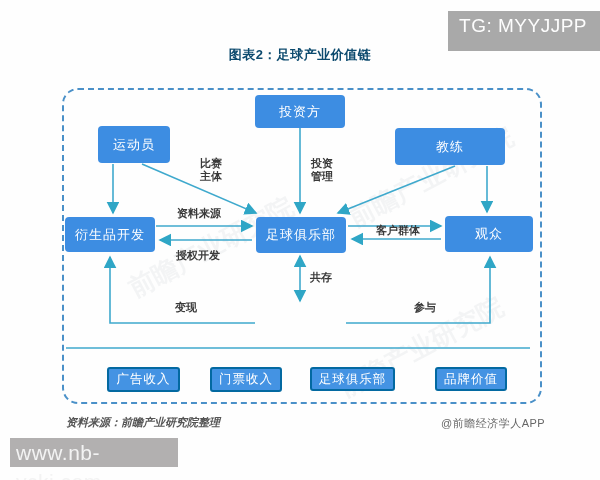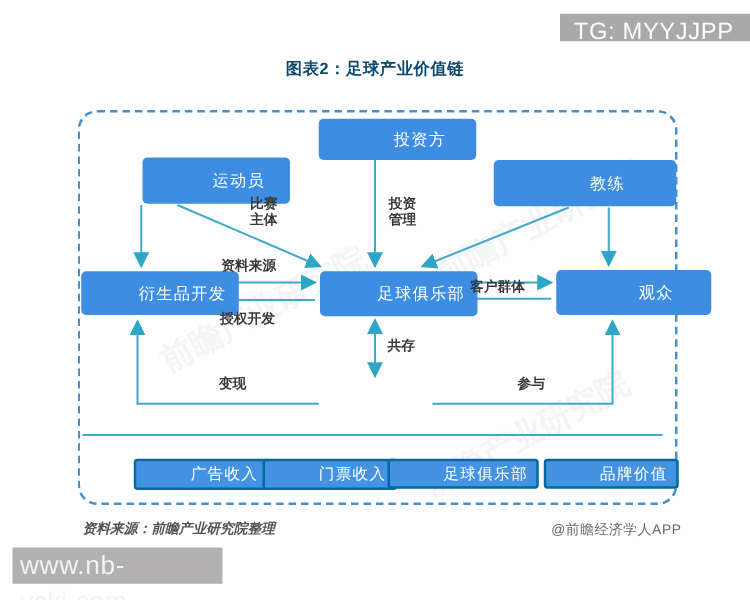--- a/index.html
+++ b/index.html
@@ -1,27 +1,27 @@
 <!DOCTYPE html>
 <html><head>
 <meta charset="utf-8">
 <style>
   html,body{margin:0;padding:0;background:#fff;}
   #stage{position:relative;width:600px;height:480px;background:#fefefe;overflow:hidden;
          font-family:"Liberation Sans","DejaVu Sans",sans-serif;}
   .title{position:absolute;left:0;top:46px;width:600px;text-align:center;
          font-size:13px;font-weight:bold;color:#0c4a6e;letter-spacing:.5px;}
-  .tg-badge{position:absolute;right:0;top:11px;height:22px;line-height:29px;
+  .tg-badge{position:absolute;right:0;top:11px;height:40px;line-height:29px;
          background:#a9a9a9;color:#fdfdfd;font-size:19px;padding:0 13px 0 11px;letter-spacing:.5px;}
   .frame{position:absolute;left:62px;top:88px;width:476px;height:312px;
          border:2px dashed #4a90c8;border-radius:16px;}
   .wm-diag{position:absolute;color:#6a7a85;opacity:.07;font-size:26px;font-weight:bold;
          transform:rotate(-28deg);white-space:nowrap;pointer-events:none;}
   .node{position:absolute;background:#3d8de2;border-radius:4px;color:#fff;
-        display:flex;align-items:center;justify-content:center;font-size:13px;letter-spacing:1px;padding-left:36px;}
+        display:flex;align-items:center;justify-content:center;font-size:13px;letter-spacing:1px;}
   .node.small{background:#4493e3;border:2px solid #0369a1;border-radius:3px;font-size:12.5px;}
   .elabel{position:absolute;color:#3a3a3a;font-size:11px;font-weight:600;
           white-space:pre-line;text-align:center;line-height:13px;}
   svg.links{position:absolute;left:0;top:0;width:600px;height:480px;pointer-events:none;}
   svg.links line, svg.links polyline{stroke:#3fa9cd;stroke-width:1.6;fill:none;}
   .source{position:absolute;left:66px;top:415px;font-size:11px;font-style:italic;
           font-weight:600;color:#555;}
   .credit{position:absolute;left:441px;top:416px;font-size:11px;color:#666;letter-spacing:.5px;}
   .site-wm{position:absolute;left:10px;top:438px;width:162px;height:29px;line-height:29px;
           background:#b2b0b0;color:#f3f3f3;font-size:21px;padding-left:6px;letter-spacing:.5px;}
@@ -69,21 +69,21 @@
     <line x1="300" y1="256" x2="300" y2="301" marker-start="url(#ah)" marker-end="url(#ah)"></line>
 
     <polyline points="255,323 110,323 110,257" marker-end="url(#ah)"></polyline>
 
     <polyline points="346,323 490,323 490,257" marker-end="url(#ah)"></polyline>
 
     <line x1="66" y1="348" x2="530" y2="348"></line>
   </svg>
 
   <div class="node" style="left:255px;top:95px;width:90px;height:33px;">投资方</div>
-  <div class="node" style="left:114px;top:126px;width:82px;height:37px;">运动员</div>
+  <div class="node" style="left:98px;top:126px;width:72px;height:37px;">运动员</div>
   <div class="node" style="left:395px;top:128px;width:110px;height:37px;">教练</div>
   <div class="node" style="left:65px;top:217px;width:90px;height:35px;text-align:center;">衍生品开发</div>
   <div class="node" style="left:256px;top:217px;width:90px;height:36px;">足球俱乐部</div>
   <div class="node" style="left:445px;top:216px;width:88px;height:36px;">观众</div>
 
   <div class="node small" style="left:107px;top:367px;width:69px;height:21px;">广告收入</div>
   <div class="node small" style="left:210px;top:367px;width:68px;height:21px;">门票收入</div>
   <div class="node small" style="left:310px;top:367px;width:81px;height:20px;">足球俱乐部</div>
   <div class="node small" style="left:423px;top:367px;width:68px;height:20px;margin-left:12px;">品牌价值</div>
 

